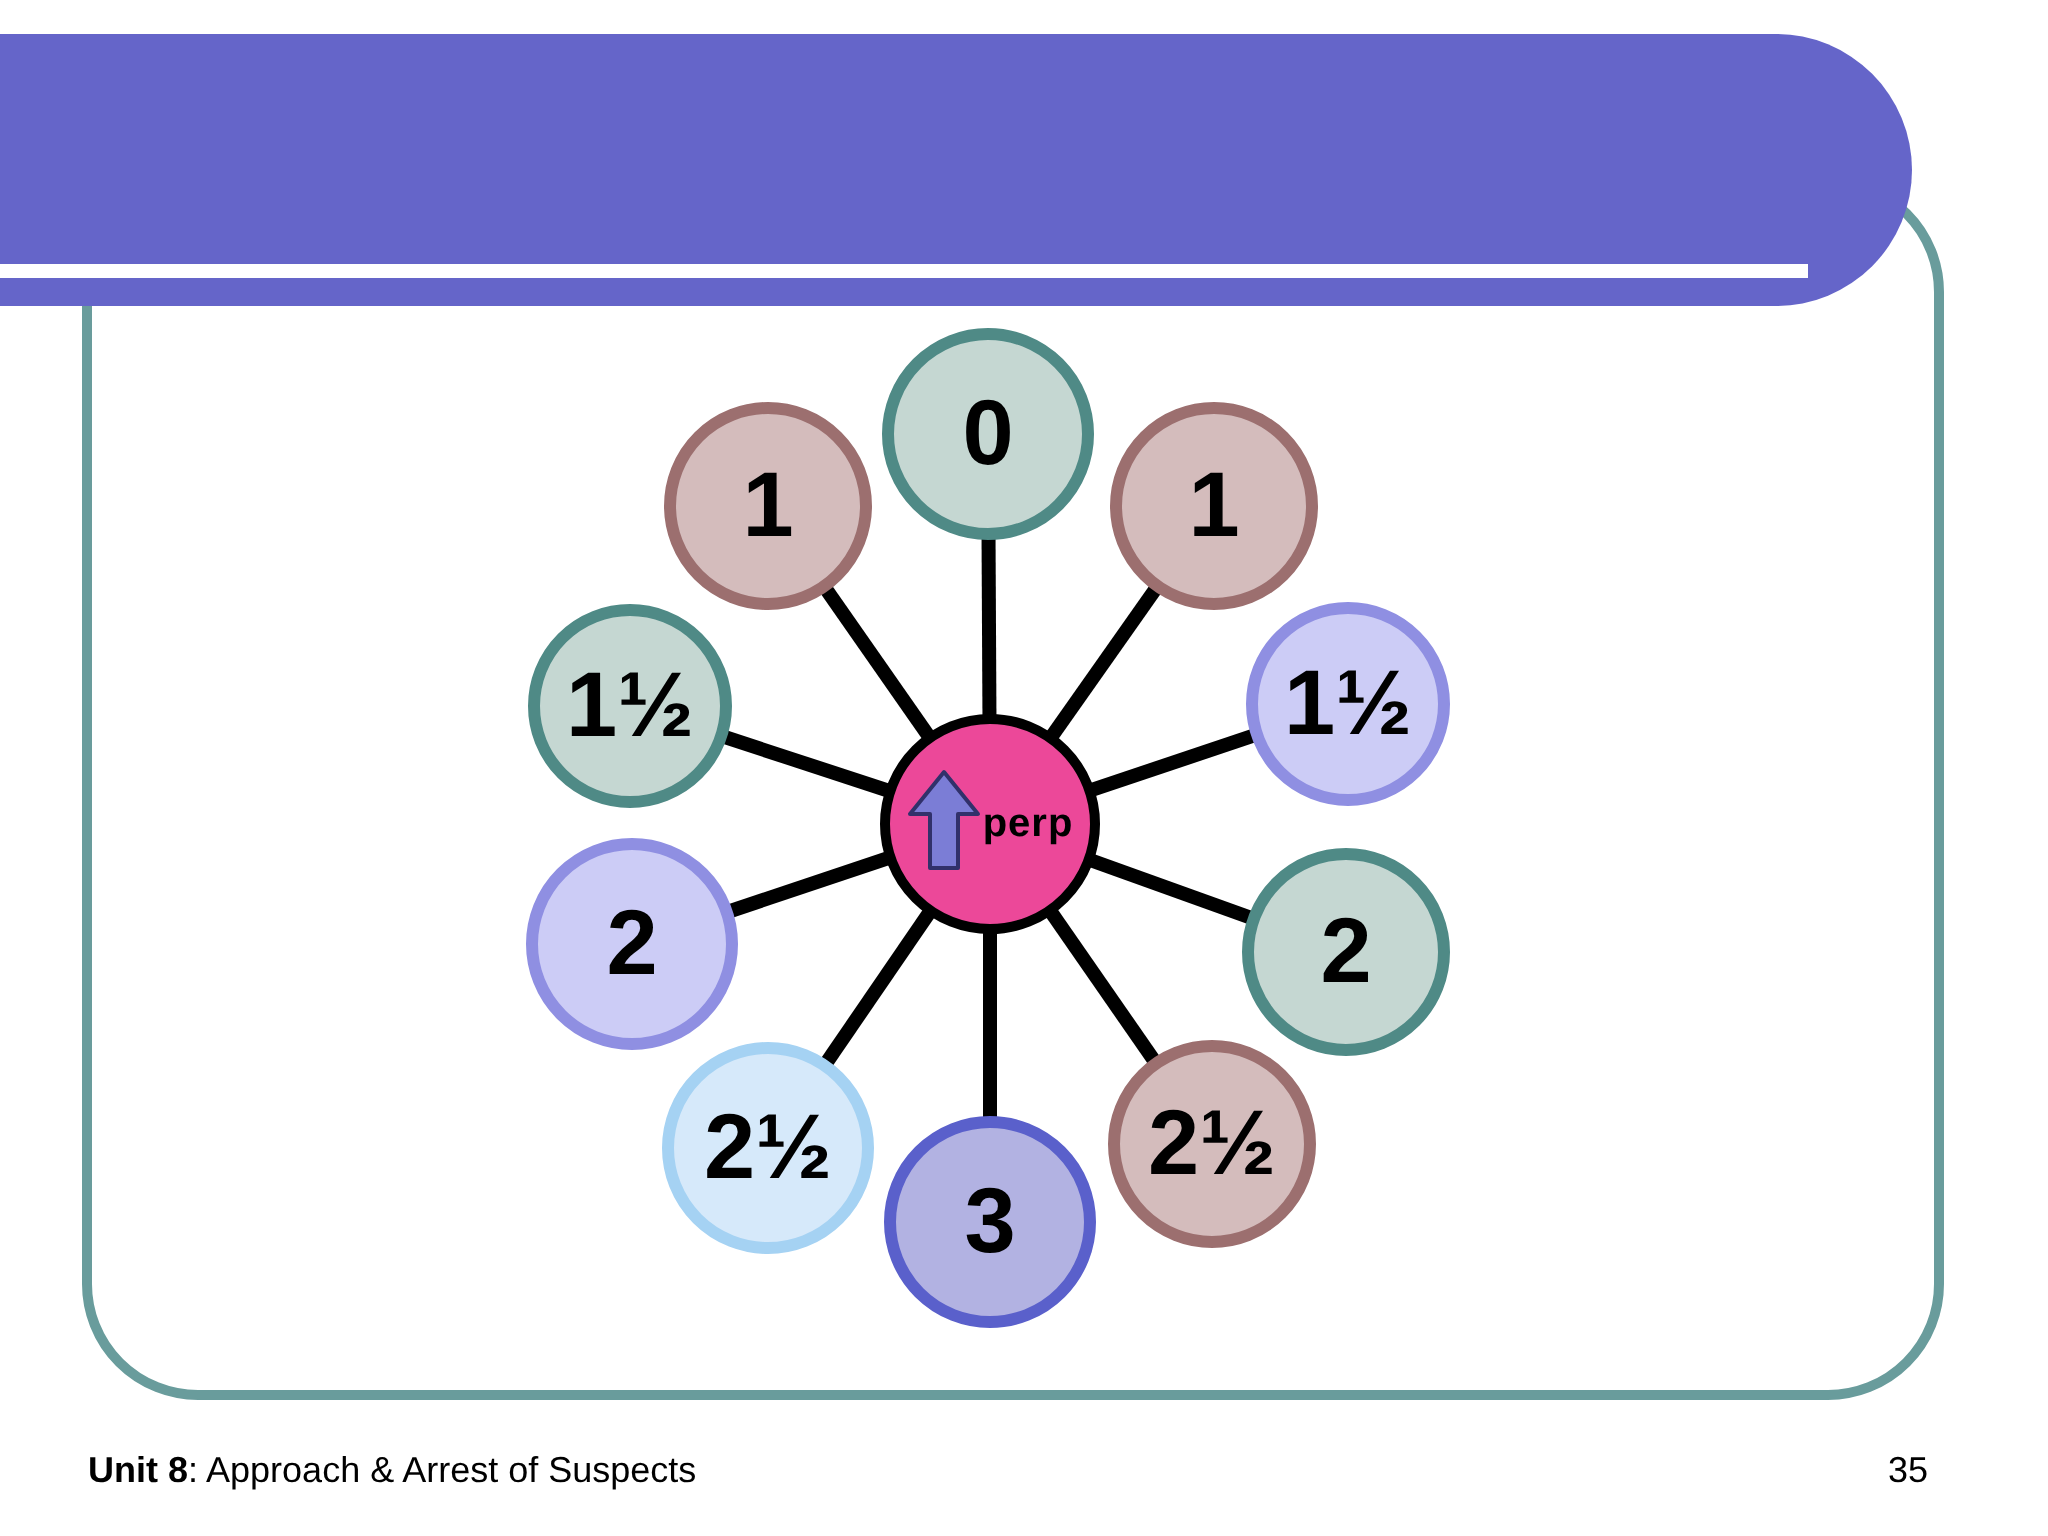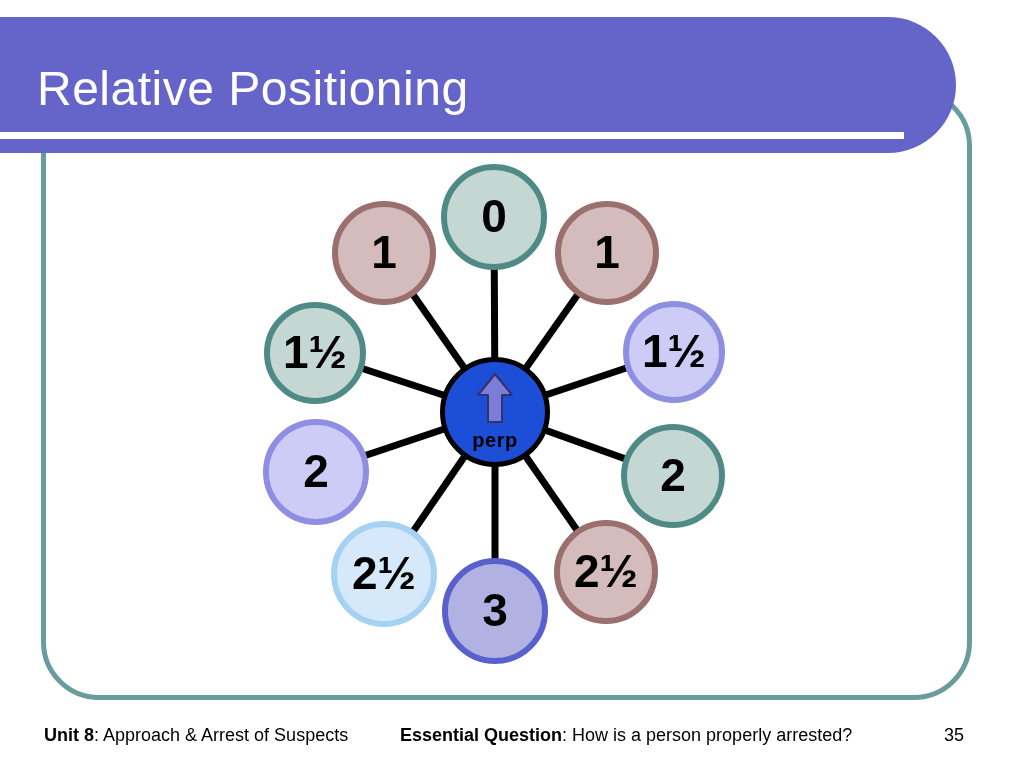--- a/index.html
+++ b/index.html
@@ -34,22 +34,22 @@
   .node{
     position:absolute;box-sizing:border-box;border-radius:50%;
     display:flex;align-items:center;justify-content:center;
     z-index:3;
     font-weight:bold;font-size:46px;color:#000;line-height:1;
     padding-bottom:3px;
   }
   .hub{
     position:absolute;box-sizing:border-box;border-radius:50%;
     left:440px;top:357px;width:110px;height:110px;
-    background:#1d4ed8;border:5px solid #000;
-    display:flex;flex-direction:column;align-items:center;justify-content:center;
+    background:#ec4899;border:5px solid #000;
+    display:flex;flex-direction:row;align-items:center;justify-content:center;
     z-index:4;
   }
   .hub .perp-label{
     font-weight:bold;font-size:20px;color:#000;margin-top:1px;letter-spacing:0.5px;
   }
   
   .footer{
     position:absolute;left:0;top:725px;width:1024px;height:26px;
     font-size:18px;color:#000;z-index:5;
   }
@@ -79,27 +79,25 @@
 <div class="hub">
   <span>
     <svg width="38" height="52" viewBox="0 0 38 52">
       <polygon points="19,2 36,23 26,23 26,50 12,50 12,23 2,23" fill="#7b7dd6" stroke="#31316b" stroke-width="2" stroke-linejoin="round"></polygon>
     </svg>
   </span>
   <span class="perp-label">perp</span>
 </div>
 
 <div class="banner">
-  <span class="title">Relative Positioning</span>
   <span class="stripe"></span>
 </div>
 
 <div class="footer">
   <span class="unit"><b>Unit 8</b><span>: Approach &amp; Arrest of Suspects</span></span>
-  <span class="question"><b>Essential Question</b><span>: How is a person properly arrested?</span></span>
   <span class="pagenum">35</span>
 </div>
 
 <div class="node" style="left: 441px; top: 164px; width: 106px; height: 106px; background: rgb(197, 215, 210); border: 6px solid rgb(79, 138, 134);">0</div>
 <div class="node" style="left: 332px; top: 201px; width: 104px; height: 104px; background: rgb(212, 188, 188); border: 6px solid rgb(156, 111, 111);">1</div>
 <div class="node" style="left: 555px; top: 201px; width: 104px; height: 104px; background: rgb(212, 188, 188); border: 6px solid rgb(156, 111, 111);">1</div>
 <div class="node" style="left: 264px; top: 302px; width: 102px; height: 102px; background: rgb(197, 215, 210); border: 6px solid rgb(79, 138, 134);">1½</div>
 <div class="node" style="left: 623px; top: 301px; width: 102px; height: 102px; background: rgb(204, 204, 246); border: 6px solid rgb(143, 143, 226);">1½</div>
 <div class="node" style="left: 263px; top: 419px; width: 106px; height: 106px; background: rgb(204, 204, 246); border: 6px solid rgb(143, 143, 226);">2</div>
 <div class="node" style="left: 621px; top: 424px; width: 104px; height: 104px; background: rgb(197, 215, 210); border: 6px solid rgb(79, 138, 134);">2</div>

